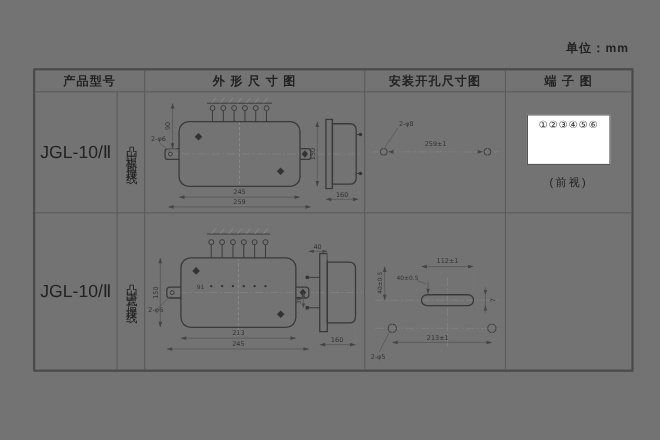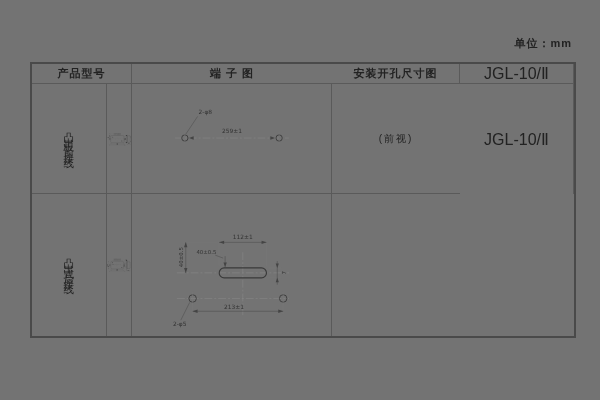--- a/index.html
+++ b/index.html
@@ -37,22 +37,23 @@
 </style>
 </head>
 <body>
 
 <div class="sheet">
   <div class="unit-label">单位：mm</div>
 
   <div class="tbl">
 
     <div class="cell hdr hdr-model">产品型号</div>
+    <div class="cell hdr">外 形 尺 寸 图</div>
+    <div class="cell hdr">安装开孔尺寸图</div>
     <div class="cell hdr last-col">端 子 图</div>
-    <div class="cell hdr">安装开孔尺寸图</div>
 
     <div class="cell">
       <span class="model-txt">JGL-10/Ⅱ</span>
     </div>
     <div class="cell">
       <span class="wiring-txt">凸出板前接线</span>
     </div>
 
     <div class="cell">
       <svg width="200" height="108" viewBox="0 0 200 110">
@@ -147,20 +148,23 @@
           <line class="ext" x1="112" y1="47" x2="112" y2="61"></line>
         <polygon class="ah" points="20,54 25,52.3 25,55.7"></polygon>
           <polygon class="ah" points="108,54 103,52.3 103,55.7"></polygon>
         <text class="dtxt" x="64" y="49">259±1</text>
         <line class="dim" x1="29" y1="32" x2="17" y2="50"></line>
         <text class="dtxt dtxt-l" x="30" y="30">2-φ8</text>
       </svg>
     </div>
 
     <div class="cell terminal-cell last-col">
+      <div class="termbox">
+        <span class="termnums">①②③④⑤⑥</span>
+      </div>
       <span class="termcap">(前视)</span>
     </div>
 
     <div class="cell last-row">
       <span class="model-txt">JGL-10/Ⅱ</span>
     </div>
     <div class="cell last-row">
       <span class="wiring-txt">凸出式后接线</span>
     </div>
 

